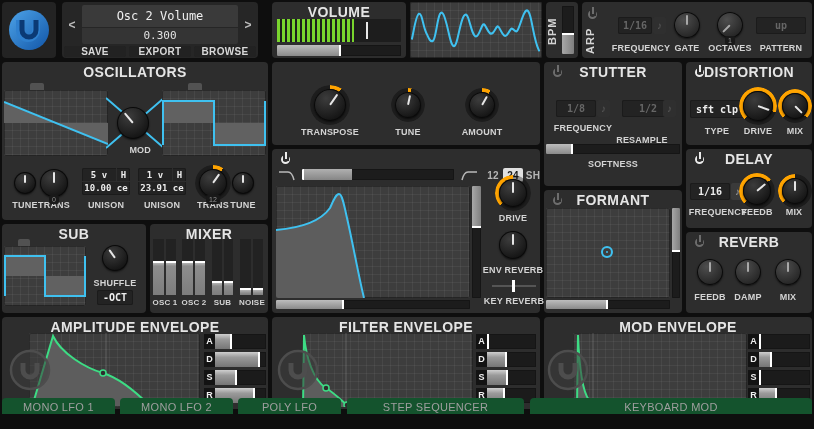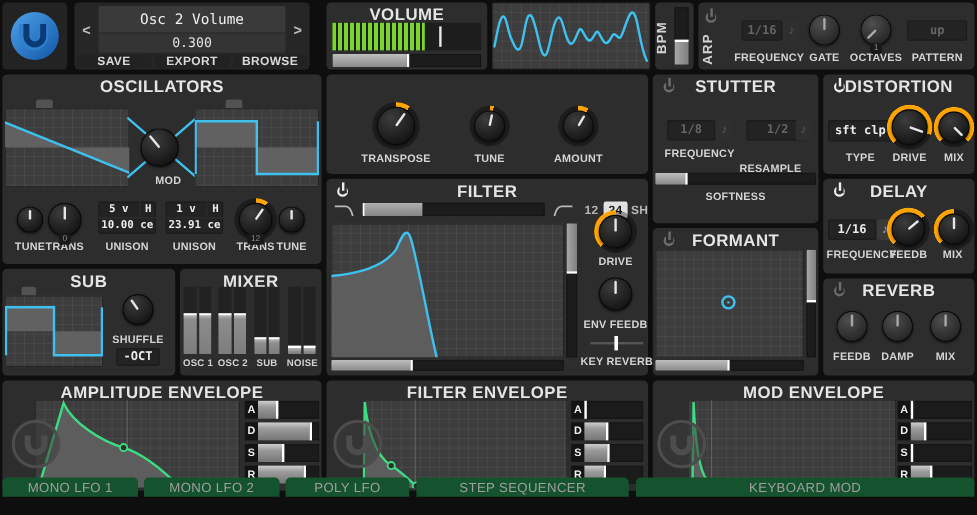--- a/index.html
+++ b/index.html
@@ -270,21 +270,20 @@
     <div class="knob" style="left:193px;top:26px;width:34px;height:34px;--a0:0deg;--alen:30deg;--rot:30deg;">
       <div class="arc"></div>
         <div class="face"></div>
         <div class="ptr"></div>
     </div>
     <div class="lbl" style="left:185px;top:65px;width:50px;">AMOUNT</div>
   </div>
 
   <div class="panel" style="left:272px;top:149px;width:268px;height:164px;">
     <span class="power on" style="left:9px;top:6px;"></span>
-    <div class="ptitle">FILTER</div>
     <svg viewBox="0 0 20 12" style="position:absolute;left:6px;top:20px;width:20px;height:12px;">
       <path d="M1,3 h9 q4,0 6,8" stroke="#b9b9b9" stroke-width="1.5" fill="none"></path>
     </svg>
     <div class="slider" style="left:30px;top:20px;width:152px;height:11px;">
       <div style="position:absolute;left:0;top:0;bottom:0;width:2px;background:#fff;"></div>
       <div style="position:absolute;left:2px;top:0;bottom:0;width:48px;background:linear-gradient(180deg,#b0b0b0,#868686);"></div>
     </div>
     <svg viewBox="0 0 20 12" style="position:absolute;left:186px;top:20px;width:20px;height:12px;">
       <path d="M19,3 h-9 q-4,0 -6,8" stroke="#b9b9b9" stroke-width="1.5" fill="none"></path>
     </svg>
@@ -306,21 +305,21 @@
     <div class="knob" style="left:223px;top:26px;width:36px;height:36px;--a0:-135deg;--alen:135deg;--rot:0deg;">
       <div class="arc"></div>
         <div class="face"></div>
         <div class="ptr"></div>
     </div>
     <div class="lbl" style="left:218px;top:64px;width:46px;">DRIVE</div>
     <div class="knob" style="left:223px;top:78px;width:36px;height:36px;--rot:0deg;">
       <div class="face"></div>
         <div class="ptr"></div>
     </div>
-    <div class="lbl" style="left:210px;top:116px;width:62px;">ENV FEEDB</div>
+    <div class="lbl" style="left:210px;top:116px;width:62px;">ENV REVERB</div>
     <div style="position:absolute;left:220px;top:136px;width:44px;height:2px;background:#555;">
       <div style="position:absolute;left:20px;top:-5px;width:3px;height:12px;background:#fff;"></div>
     </div>
     <div class="lbl" style="left:209px;top:147px;width:66px;">KEY REVERB</div>
   </div>
 
   <div class="panel" style="left:544px;top:62px;width:138px;height:124px;">
     <span class="power off" style="left:9px;top:6px;"></span>
     <div class="ptitle">STUTTER</div>
     <div class="vbox dim" style="left:12px;top:38px;width:40px;height:17px;">1/8</div>

